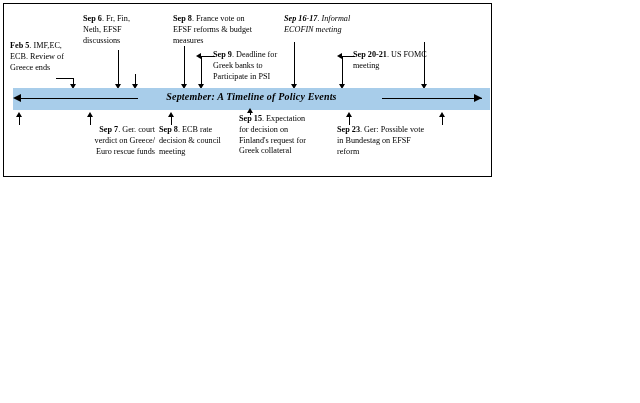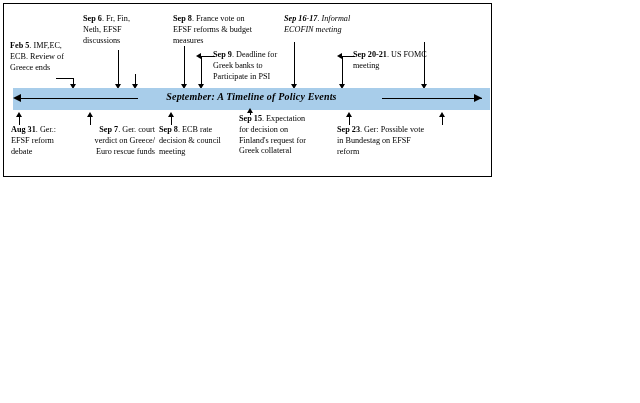--- a/index.html
+++ b/index.html
@@ -189,23 +189,20 @@
 
     <div class="connector v-line" style="left:246px; top:107px; height:4px;"></div>
     <div class="conn-head up" style="left:243px; top:104px;"></div>
 
     <div class="connector v-line" style="left:345px; top:113px; height:8px;"></div>
     <div class="conn-head up" style="left:342px; top:108px;"></div>
 
     <div class="connector v-line" style="left:438px; top:113px; height:8px;"></div>
     <div class="conn-head up" style="left:435px; top:108px;"></div>
 
-    <div class="event" style="left:7px; top:121px; width:60px;">
-      <span class="lbl"><span class="d">Aug 31</span><span>. Ger.: EFSF reform debate</span></span>
-    </div>
     <div class="event" style="left:73px; top:121px; width:78px;text-align:right;">
       <span class="lbl"><span class="d">Sep 7</span><span>. Ger. court verdict on Greece/ Euro rescue funds</span></span>
     </div>
     <div class="event" style="left:155px; top:121px; width:74px;">
       <span class="lbl"><span class="d">Sep 8</span><span>. ECB rate decision &amp; council meeting</span></span>
     </div>
     <div class="event" style="left:235px; top:110px; width:76px;">
       <span class="lbl"><span class="d">Sep 15</span><span>. Expectation for decision on Finland's request for Greek collateral</span></span>
     </div>
     <div class="event" style="left:333px; top:121px; width:88px;">

